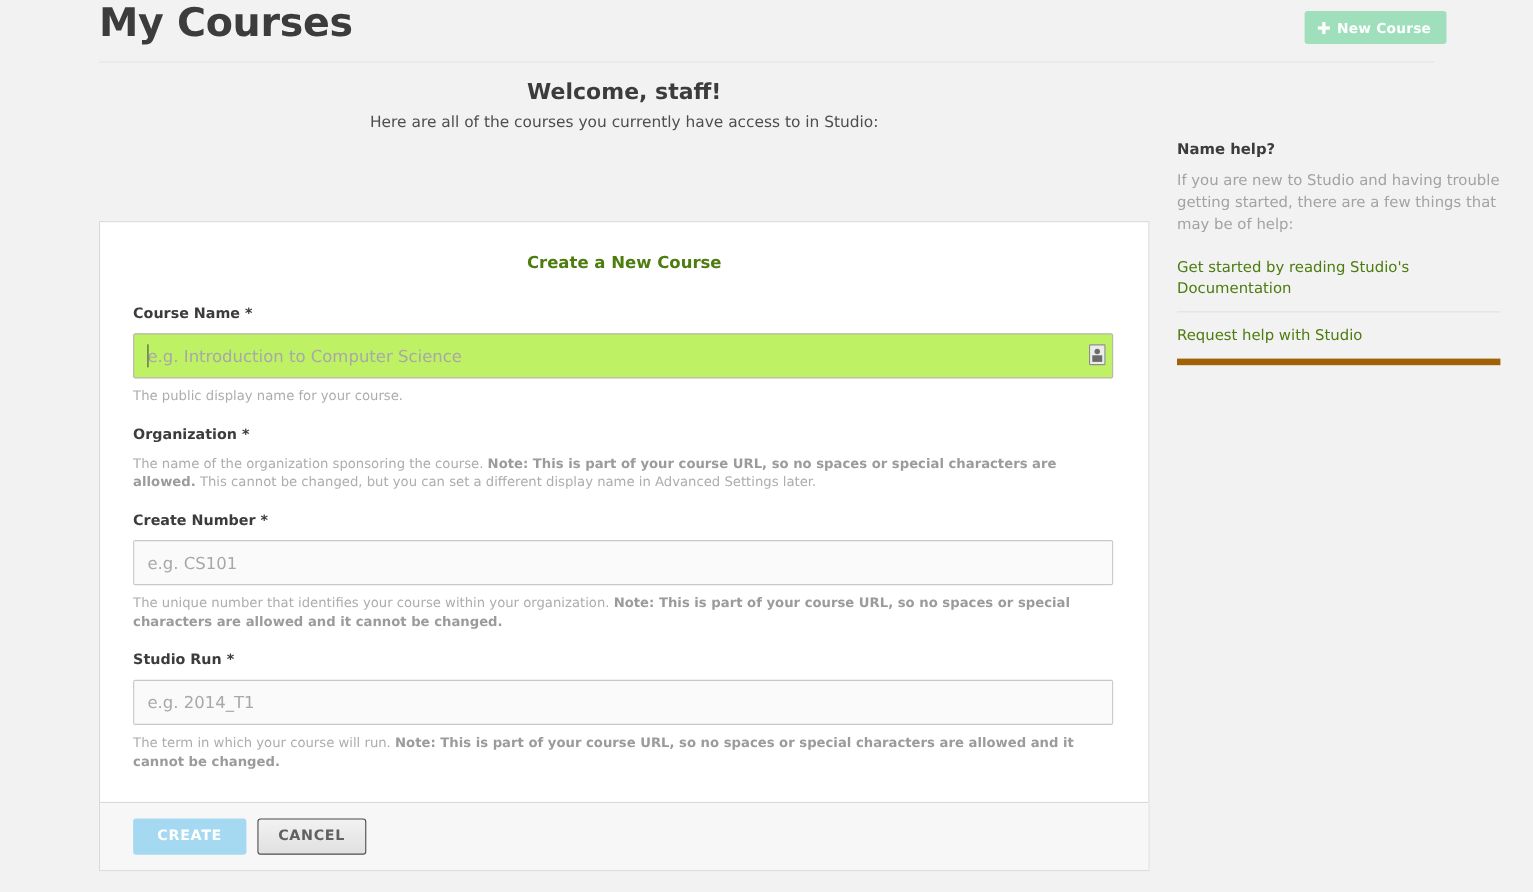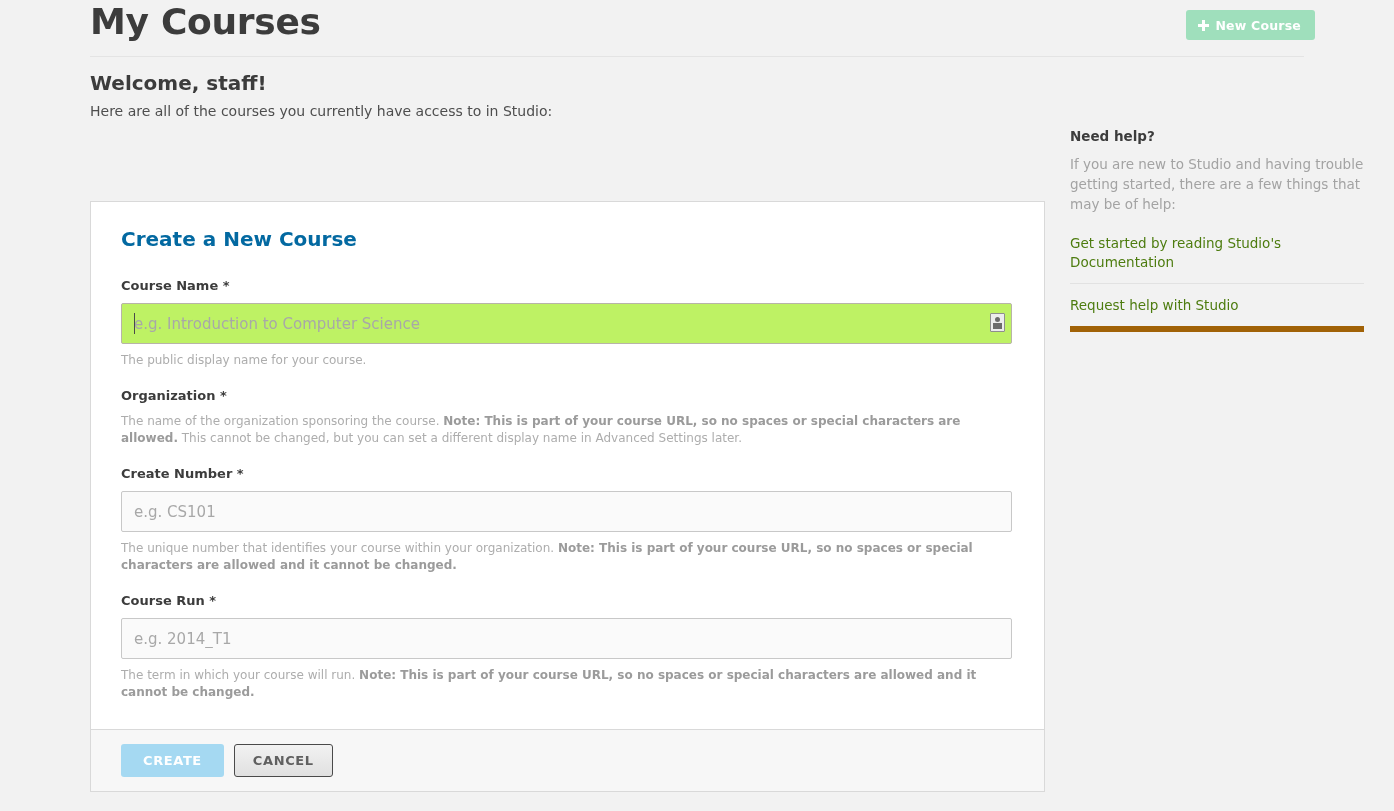--- a/index.html
+++ b/index.html
@@ -80,20 +80,21 @@
 
   
   .content {
     position: relative;
   }
   .main-col {
     position: absolute;
     left: 90px;
     top: 23px;
     width: 955px;
+    text-align: center;
   }
   .welcome-title {
     margin: 0;
     font-size: 20px;
     font-weight: bold;
     color: #3c3c3c;
     line-height: 26px;
   }
   .welcome-sub {
     margin: 5px 0 0 0;
@@ -109,24 +110,25 @@
     top: 154px;
     width: 955px;
     background: #ffffff;
     border: 1px solid #d9d9d9;
   }
   .panel-body {
     padding: 24px 30px 24px 30px;
   }
   .panel-title {
     margin: 0 0 26px 0;
-    font-size: 20px;
-    font-weight: bold;
-    color: #0369a1;
+    font-size: 15px;
+    font-weight: bold;
+    color: #4d7c0f;
     line-height: 26px;
+    text-align: center;
   }
   .field-group { margin-bottom: 19px; }
   .field-group:last-child { margin-bottom: 4px; }
   .field-label {
     display: block;
     font-size: 13px;
     font-weight: bold;
     color: #3c3c3c;
     margin-bottom: 9px;
     line-height: 16px;
@@ -306,36 +308,36 @@
 
       <div class="field-group">
         <label class="field-label">Create Number *</label>
         <div class="field-input-wrap">
           <input class="field-input" type="text" placeholder="e.g. CS101" style="">
         </div>
         <p class="field-help"><span>The unique number that identifies your course within your organization. </span><b>Note: This is part of your course URL, so no spaces or special characters are allowed and it cannot be changed.</b></p>
       </div>
 
       <div class="field-group">
-        <label class="field-label">Course Run *</label>
+        <label class="field-label">Studio Run *</label>
         <div class="field-input-wrap">
           <input class="field-input" type="text" placeholder="e.g. 2014_T1" style="">
         </div>
         <p class="field-help"><span>The term in which your course will run. </span><b>Note: This is part of your course URL, so no spaces or special characters are allowed and it cannot be changed.</b></p>
       </div>
     </div>
 
     <div class="panel-footer">
       <button class="btn-create">CREATE</button>
       <button class="btn-cancel">CANCEL</button>
     </div>
   </div>
 
   <div class="sidebar">
-    <h4 class="sidebar-title">Need help?</h4>
+    <h4 class="sidebar-title">Name help?</h4>
     <p class="sidebar-text">If you are new to Studio and having trouble getting started, there are a few things that may be of help:</p>
     <div class="sidebar-links">
       <a class="sidebar-link" href="#">Get started by reading Studio's Documentation</a>
       <a class="sidebar-link" href="#">Request help with Studio</a>
     </div>
   </div>
 
 </div>
 
 </body></html>

